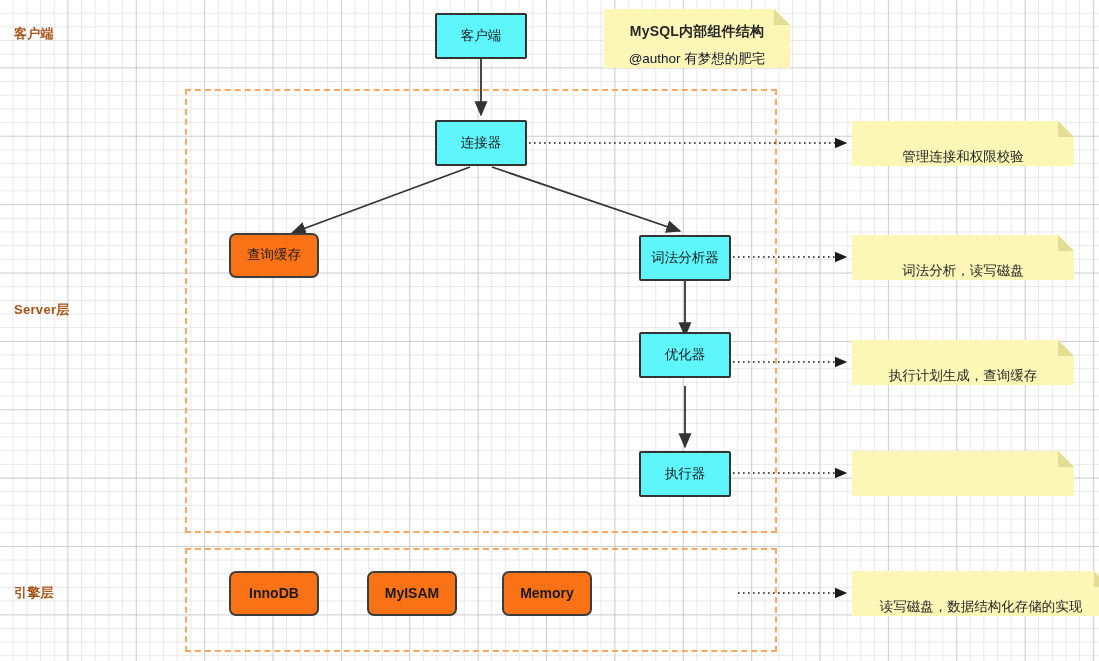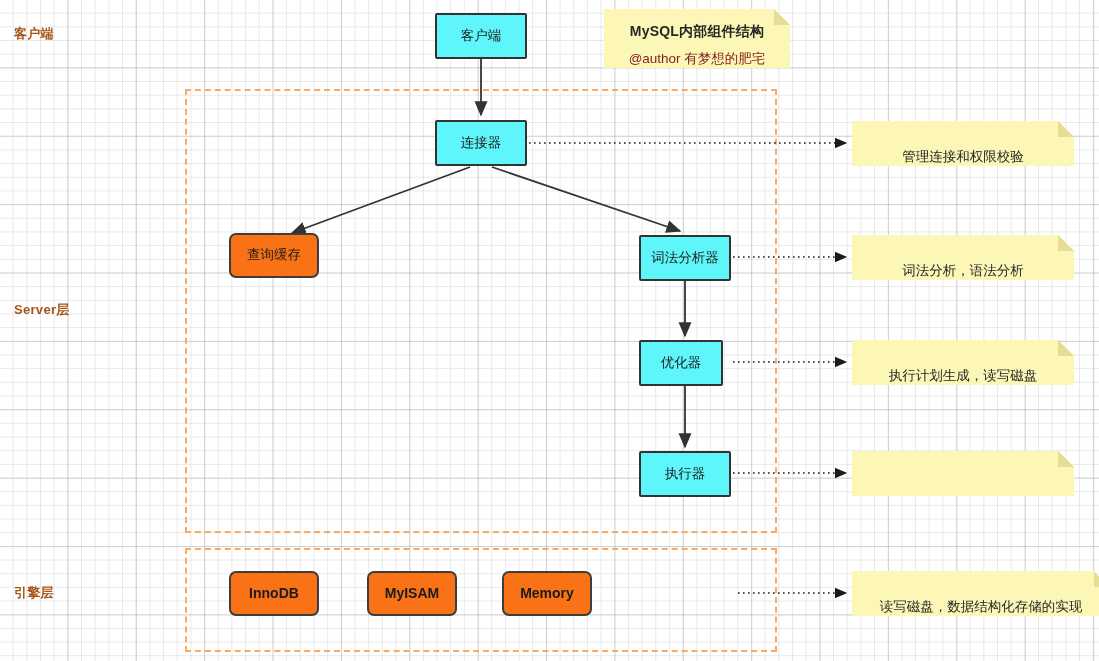--- a/index.html
+++ b/index.html
@@ -53,21 +53,21 @@
     position:absolute;background:#fcf7b6;box-sizing:border-box;
     display:flex;flex-direction:column;align-items:center;justify-content:flex-end;
     font-size:13.5px;color:#262626;text-align:center;
     clip-path:polygon(0 0, calc(100% - 16px) 0, 100% 16px, 100% 100%, 0 100%);
   }
   .note .fold{
     position:absolute;top:0;right:0;width:16px;height:16px;
     background:linear-gradient(225deg,#ffffff 0 50%, #e4dd93 50% 100%);
   }
   .note-title{font-weight:bold;font-size:14px;margin-bottom:9px;letter-spacing:.2px;}
-  .note-sub{font-size:13.5px;color:#7f1d1d;}
+  .note-sub{font-size:13.5px;color:#0f172a;}
 </style>
 </head>
 <body>
 
 <div id="canvas"></div>
 
 <div class="dash-box" style="left:185px;top:89px;width:588px;height:440px;"></div>
 <div class="dash-box" style="left:185px;top:548px;width:588px;height:100px;"></div>
 
 <div class="layer-label" style="left:14px;top:25px;">客户端</div>
@@ -102,21 +102,21 @@
 </svg>
 
 <div class="node cyan" style="left:435px;top:13px;width:92px;height:46px;">客户端</div>
 
 <div class="node cyan" style="left:435px;top:120px;width:92px;height:46px;">连接器</div>
 
 <div class="node green cn" style="left:229px;top:233px;width:90px;height:45px;">查询缓存</div>
 
 <div class="node cyan" style="left:639px;top:235px;width:92px;height:46px;">词法分析器</div>
 
-<div class="node cyan" style="left:639px;top:340px;width:84px;height:46px;">优化器</div>
+<div class="node cyan" style="left:639px;top:332px;width:92px;height:46px;">优化器</div>
 
 <div class="node cyan" style="left:639px;top:451px;width:92px;height:46px;">执行器</div>
 
 <div class="node green" style="left:229px;top:571px;width:90px;height:45px;">InnoDB</div>
 
 <div class="node green" style="left:367px;top:571px;width:90px;height:45px;">MyISAM</div>
 
 <div class="node green" style="left:502px;top:571px;width:90px;height:45px;">Memory</div>
 
 <div class="note" style="left:604px;top:9px;width:186px;height:59px;">
@@ -125,26 +125,26 @@
   <div class="note-sub">@author 有梦想的肥宅</div>
 </div>
 
 <div class="note" style="left:852px;top:121px;width:222px;height:45px;">
   <span class="fold"></span>
   <div>管理连接和权限校验</div>
 </div>
 
 <div class="note" style="left:852px;top:235px;width:222px;height:45px;">
   <span class="fold"></span>
-  <div>词法分析，语法分析</div>
+  <div>词法分析，读写磁盘</div>
 </div>
 
 <div class="note" style="left:852px;top:340px;width:222px;height:45px;">
   <span class="fold"></span>
-  <div>执行计划生成，读写磁盘</div>
+  <div>执行计划生成，查询缓存</div>
 </div>
 
 <div class="note" style="left:852px;top:451px;width:222px;height:45px;">
   <span class="fold"></span>
 </div>
 
 <div class="note" style="left:852px;top:571px;width:258px;height:45px;">
   <span class="fold"></span>
   <div>读写磁盘，数据结构化存储的实现</div>
 </div>

